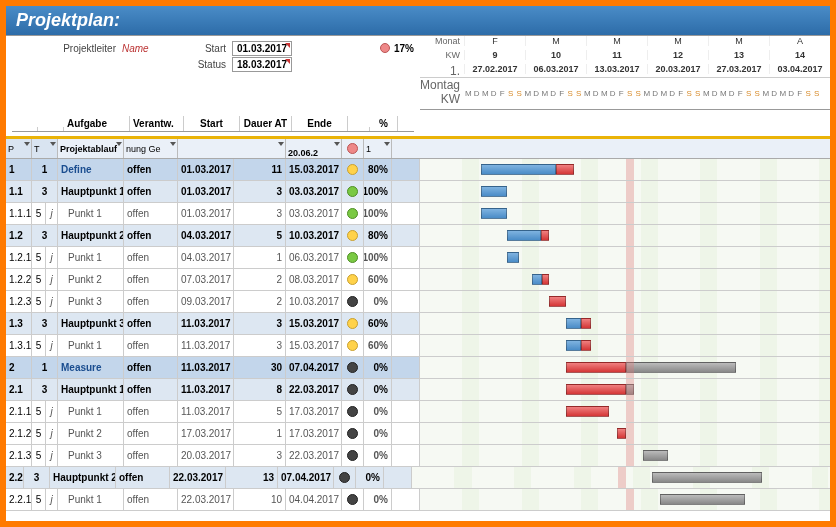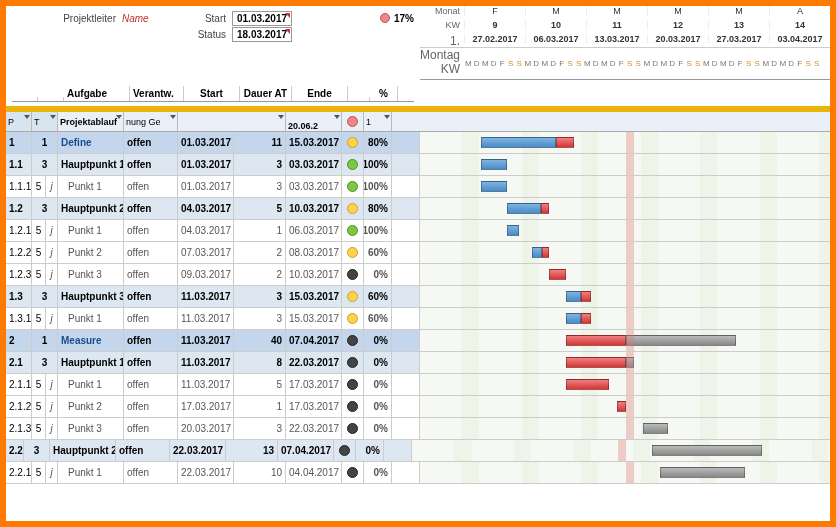--- a/index.html
+++ b/index.html
@@ -22,21 +22,21 @@
     color: #fff;
     font-size: 18px;
     font-weight: bold;
     font-style: italic;
     padding: 4px 10px;
     border-bottom: 1px solid #999;
   }
   .header-area {
     display: flex;
     background: #fff;
-    border-bottom: 6px solid #eab308;
+    border-bottom: 3px solid #eab308;
   }
   .header-left {
     width: 414px;
     padding: 4px 6px;
     font-size: 10px;
   }
   .hl-row { display: flex; align-items: center; height: 16px; }
   .hl-label { width: 110px; text-align: right; padding-right: 6px; color: #444; }
   .hl-val { width: 60px; }
   .hl-label2 { width: 50px; text-align: right; padding-right: 6px; color: #444; }
@@ -133,20 +133,23 @@
   .bar.red { background: linear-gradient(to bottom,#f08080,#d43636); }
   .bar.gray { background: linear-gradient(to bottom,#bbb,#888); }
   .today-line { position: absolute; top: 0; bottom: 0; width: 8px; background: rgba(220,120,120,.35); pointer-events:none; }
   .tri { position:absolute; right:1px; top:1px; width:0;height:0;border-left:5px solid transparent;border-top:5px solid #c33;}
 </style>
 </head>
 <body>
 
 <div class="frame">
 
+  <div class="title-bar">
+    <span>Projektplan:</span>
+  </div>
 
   <div class="header-area">
     <div class="header-left">
       <div class="hl-row">
         <span class="hl-label">Projektleiter</span>
         <span class="hl-val" style="color:#b33;font-style:italic;">Name</span>
         <span class="hl-label2">Start</span>
         <span class="hl-date" style="position:relative"><span>01.03.2017</span><span class="tri"></span></span>
         <span class="hl-gap"></span>
         <span class="status-ind"></span>
@@ -467,21 +470,21 @@
           <div class="bar red" style="left:161.3px;width:10.200000000000001px"></div>
         <div class="today-line" style="left:205.5px"></div>
       </div>
     </div>
       <div class="data-row lvl0">
       <div class="cell cA" style="width:26px">2</div>
         <div class="cell cA" style="width:26px;justify-content:center">1</div>
       <div class="cell cB">Measure</div>
       <div class="cell cC">offen</div>
       <div class="cell cD">11.03.2017</div>
-      <div class="cell cE">40</div>
+      <div class="cell cE">30</div>
       <div class="cell cF">07.04.2017</div>
       <div class="cell cG">
           <span class="status-dot sd-dark"></span>
         </div>
       <div class="cell cH">0%</div>
       <div style="width:28px;border-right:1px solid #ccc"></div>
       <div class="gantt-cell">
         <div class="bar red" style="left:146px;width:59.5px"></div>
           <div class="bar gray" style="left:205.5px;width:110.5px"></div>
         <div class="today-line" style="left:205.5px"></div>

